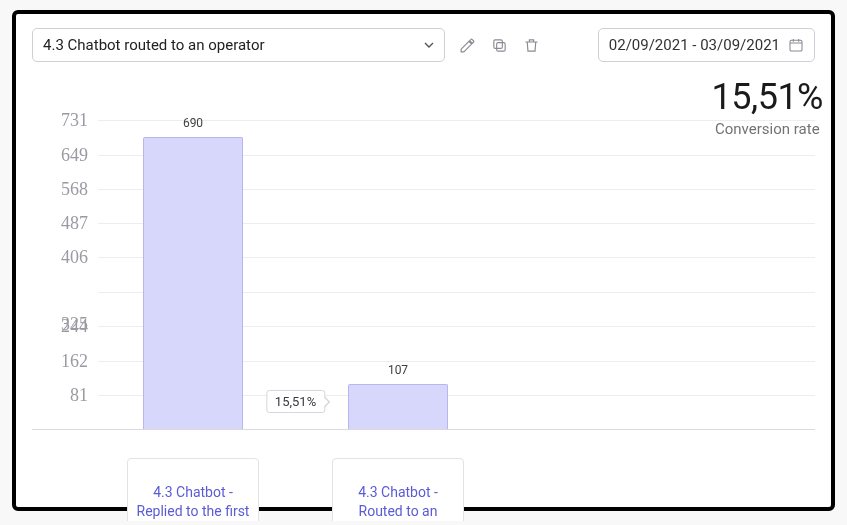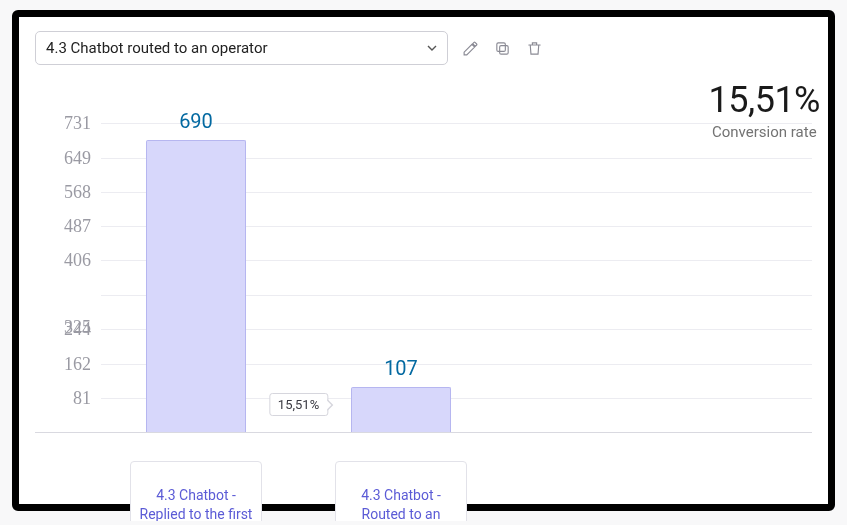--- a/index.html
+++ b/index.html
@@ -7,21 +7,21 @@
     margin: 0;
     padding: 10px 12px;
     background: #f8f8f9;
     font-family: -apple-system, BlinkMacSystemFont, "Segoe UI", Roboto, Arial, sans-serif;
     color: #222;
   }
   .card {
     width: 823px;
     height: 501px;
     background: #fff;
-    border: 7px solid #000000;
+    border: 4px solid #000000;
     border-radius: 6px;
     padding: 14px 16px 12px 16px;
     position: relative;
   }
   .toolbar {
     display: flex;
     align-items: center;
     gap: 12px;
   }
   .select {
@@ -128,22 +128,22 @@
     border: 1px solid #b6b6f0;
     border-bottom: none;
     border-top-left-radius: 2px;
     border-top-right-radius: 2px;
   }
   .bar-label {
     position: absolute;
     bottom: calc(100% + 8px);
     left: 50%;
     transform: translateX(-50%);
-    font-size: 20px;
-    color: #0369a1;
+    font-size: 12px;
+    color: #404040;
   }
   .conv-tag {
     position: absolute;
     bottom: 16px;
     transform: translateX(-50%);
     background: #fff;
     border: 1px solid #d6d6dd;
     border-radius: 3px;
     padding: 3px 8px;
     font-size: 13px;
@@ -219,20 +219,27 @@
         <rect x="8" y="8" width="12" height="12" rx="2" fill="none" stroke="currentColor" stroke-width="1.6"></rect>
         <rect x="4" y="4" width="12" height="12" rx="2" fill="none" stroke="currentColor" stroke-width="1.6"></rect>
       </svg>
     </span>
     <span class="icon-btn">
       <svg width="17" height="17" viewBox="0 0 24 24">
         <path d="M4 7h16M9 7V4h6v3M6 7l1 13h10l1-13" fill="none" stroke="currentColor" stroke-width="1.6" stroke-linecap="round"></path>
       </svg>
     </span>
 
+    <div class="date">
+      <span>02/09/2021 - 03/09/2021</span>
+      <svg width="16" height="16" viewBox="0 0 24 24">
+        <rect x="3" y="5" width="18" height="16" rx="2" fill="none" stroke="currentColor" stroke-width="1.6"></rect>
+        <path d="M3 9h18M8 3v4M16 3v4" fill="none" stroke="currentColor" stroke-width="1.6"></path>
+      </svg>
+    </div>
   </div>
 
   <div class="kpi">
     <div class="kpi-value">15,51%</div>
     <div class="kpi-label">Conversion rate</div>
   </div>
 
   <div class="chart-wrap">
     <div class="plot" id="plot">
 

